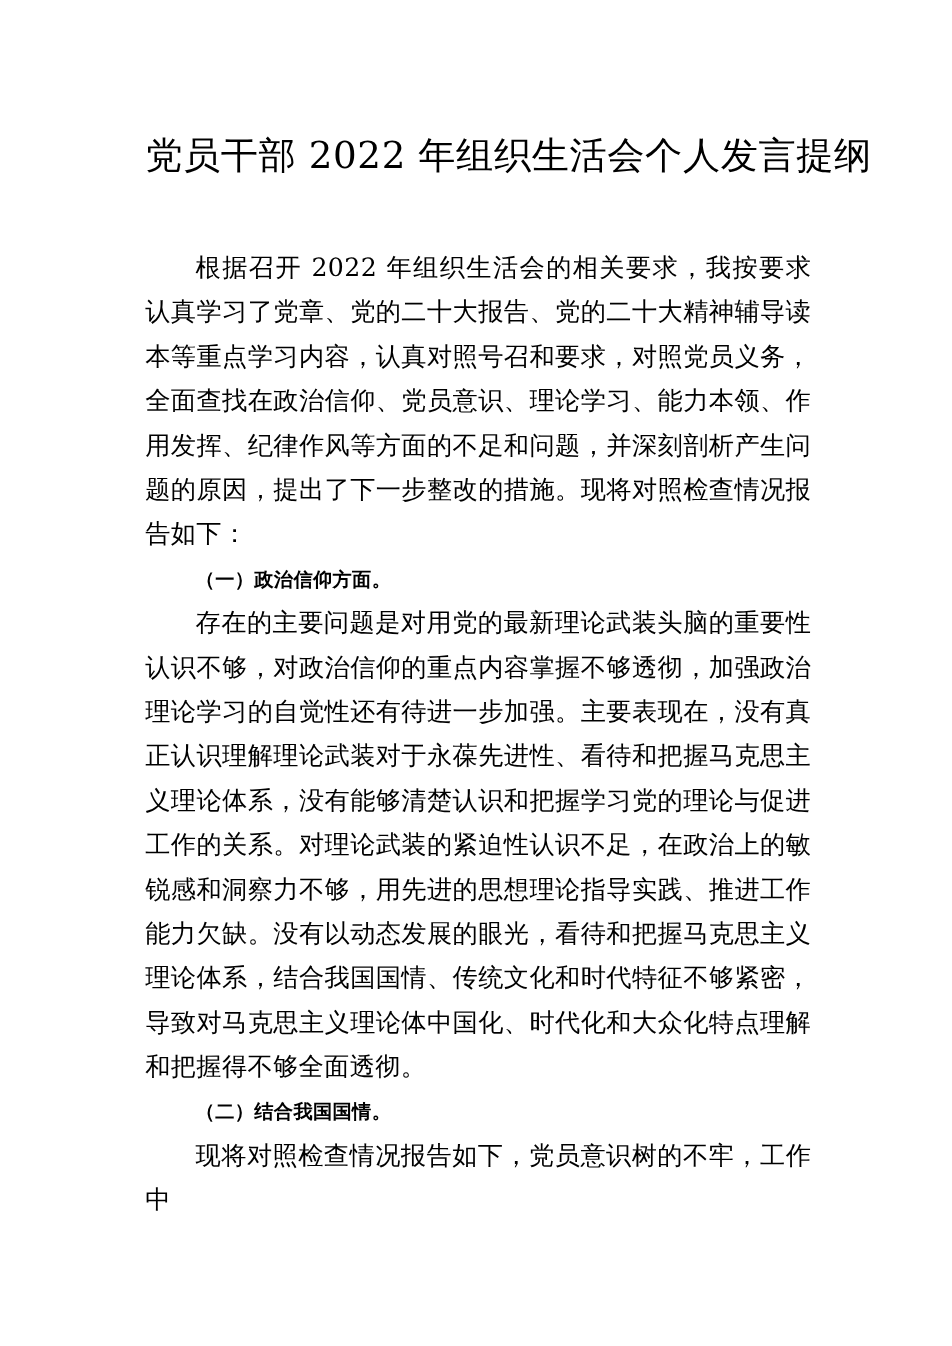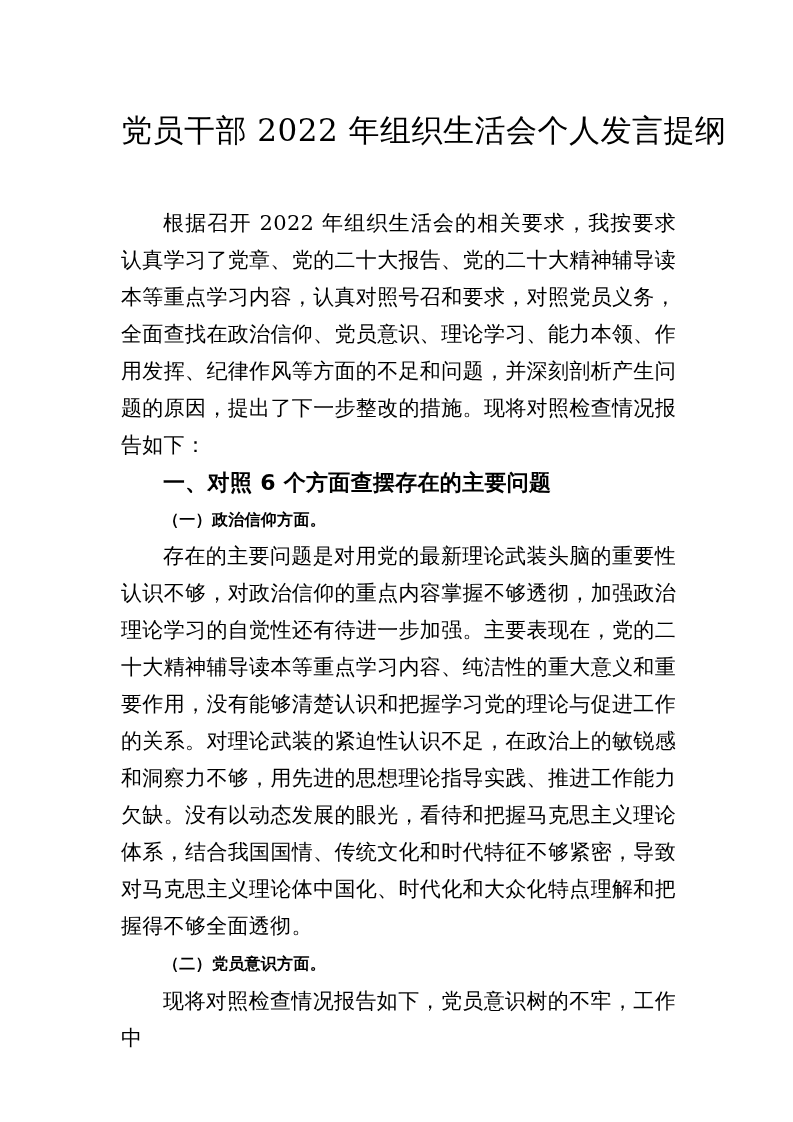--- a/index.html
+++ b/index.html
@@ -59,22 +59,21 @@
   }
 </style>
 </head>
 <body>
 
 <div class="page">
   <h1 class="doc-title">党员干部 2022 年组织生活会个人发言提纲</h1>
 
   <p class="para indent">根据召开 2022 年组织生活会的相关要求，我按要求认真学习了党章、党的二十大报告、党的二十大精神辅导读本等重点学习内容，认真对照号召和要求，对照党员义务，全面查找在政治信仰、党员意识、理论学习、能力本领、作用发挥、纪律作风等方面的不足和问题，并深刻剖析产生问题的原因，提出了下一步整改的措施。现将对照检查情况报告如下：</p>
 
-  <h2 class="section-heading">一、对照 6 个方面查摆存在的主要问题</h2>
 
   <h3 class="sub-heading">（一）政治信仰方面。</h3>
 
-  <p class="para indent">存在的主要问题是对用党的最新理论武装头脑的重要性认识不够，对政治信仰的重点内容掌握不够透彻，加强政治理论学习的自觉性还有待进一步加强。主要表现在，党的二十大精神辅导读本等重点学习内容、纯洁性的重大意义和重要作用，没有能够清楚认识和把握学习党的理论与促进工作的关系。对理论武装的紧迫性认识不足，在政治上的敏锐感和洞察力不够，用先进的思想理论指导实践、推进工作能力欠缺。没有以动态发展的眼光，看待和把握马克思主义理论体系，结合我国国情、传统文化和时代特征不够紧密，导致对马克思主义理论体中国化、时代化和大众化特点理解和把握得不够全面透彻。</p>
+  <p class="para indent">存在的主要问题是对用党的最新理论武装头脑的重要性认识不够，对政治信仰的重点内容掌握不够透彻，加强政治理论学习的自觉性还有待进一步加强。主要表现在，没有真正认识理解理论武装对于永葆先进性、看待和把握马克思主义理论体系，没有能够清楚认识和把握学习党的理论与促进工作的关系。对理论武装的紧迫性认识不足，在政治上的敏锐感和洞察力不够，用先进的思想理论指导实践、推进工作能力欠缺。没有以动态发展的眼光，看待和把握马克思主义理论体系，结合我国国情、传统文化和时代特征不够紧密，导致对马克思主义理论体中国化、时代化和大众化特点理解和把握得不够全面透彻。</p>
 
-  <h3 class="sub-heading">（二）党员意识方面。</h3>
+  <h3 class="sub-heading">（二）结合我国国情。</h3>
 
   <p class="para indent">现将对照检查情况报告如下，党员意识树的不牢，工作中</p>
 </div>
 
 </body></html>

